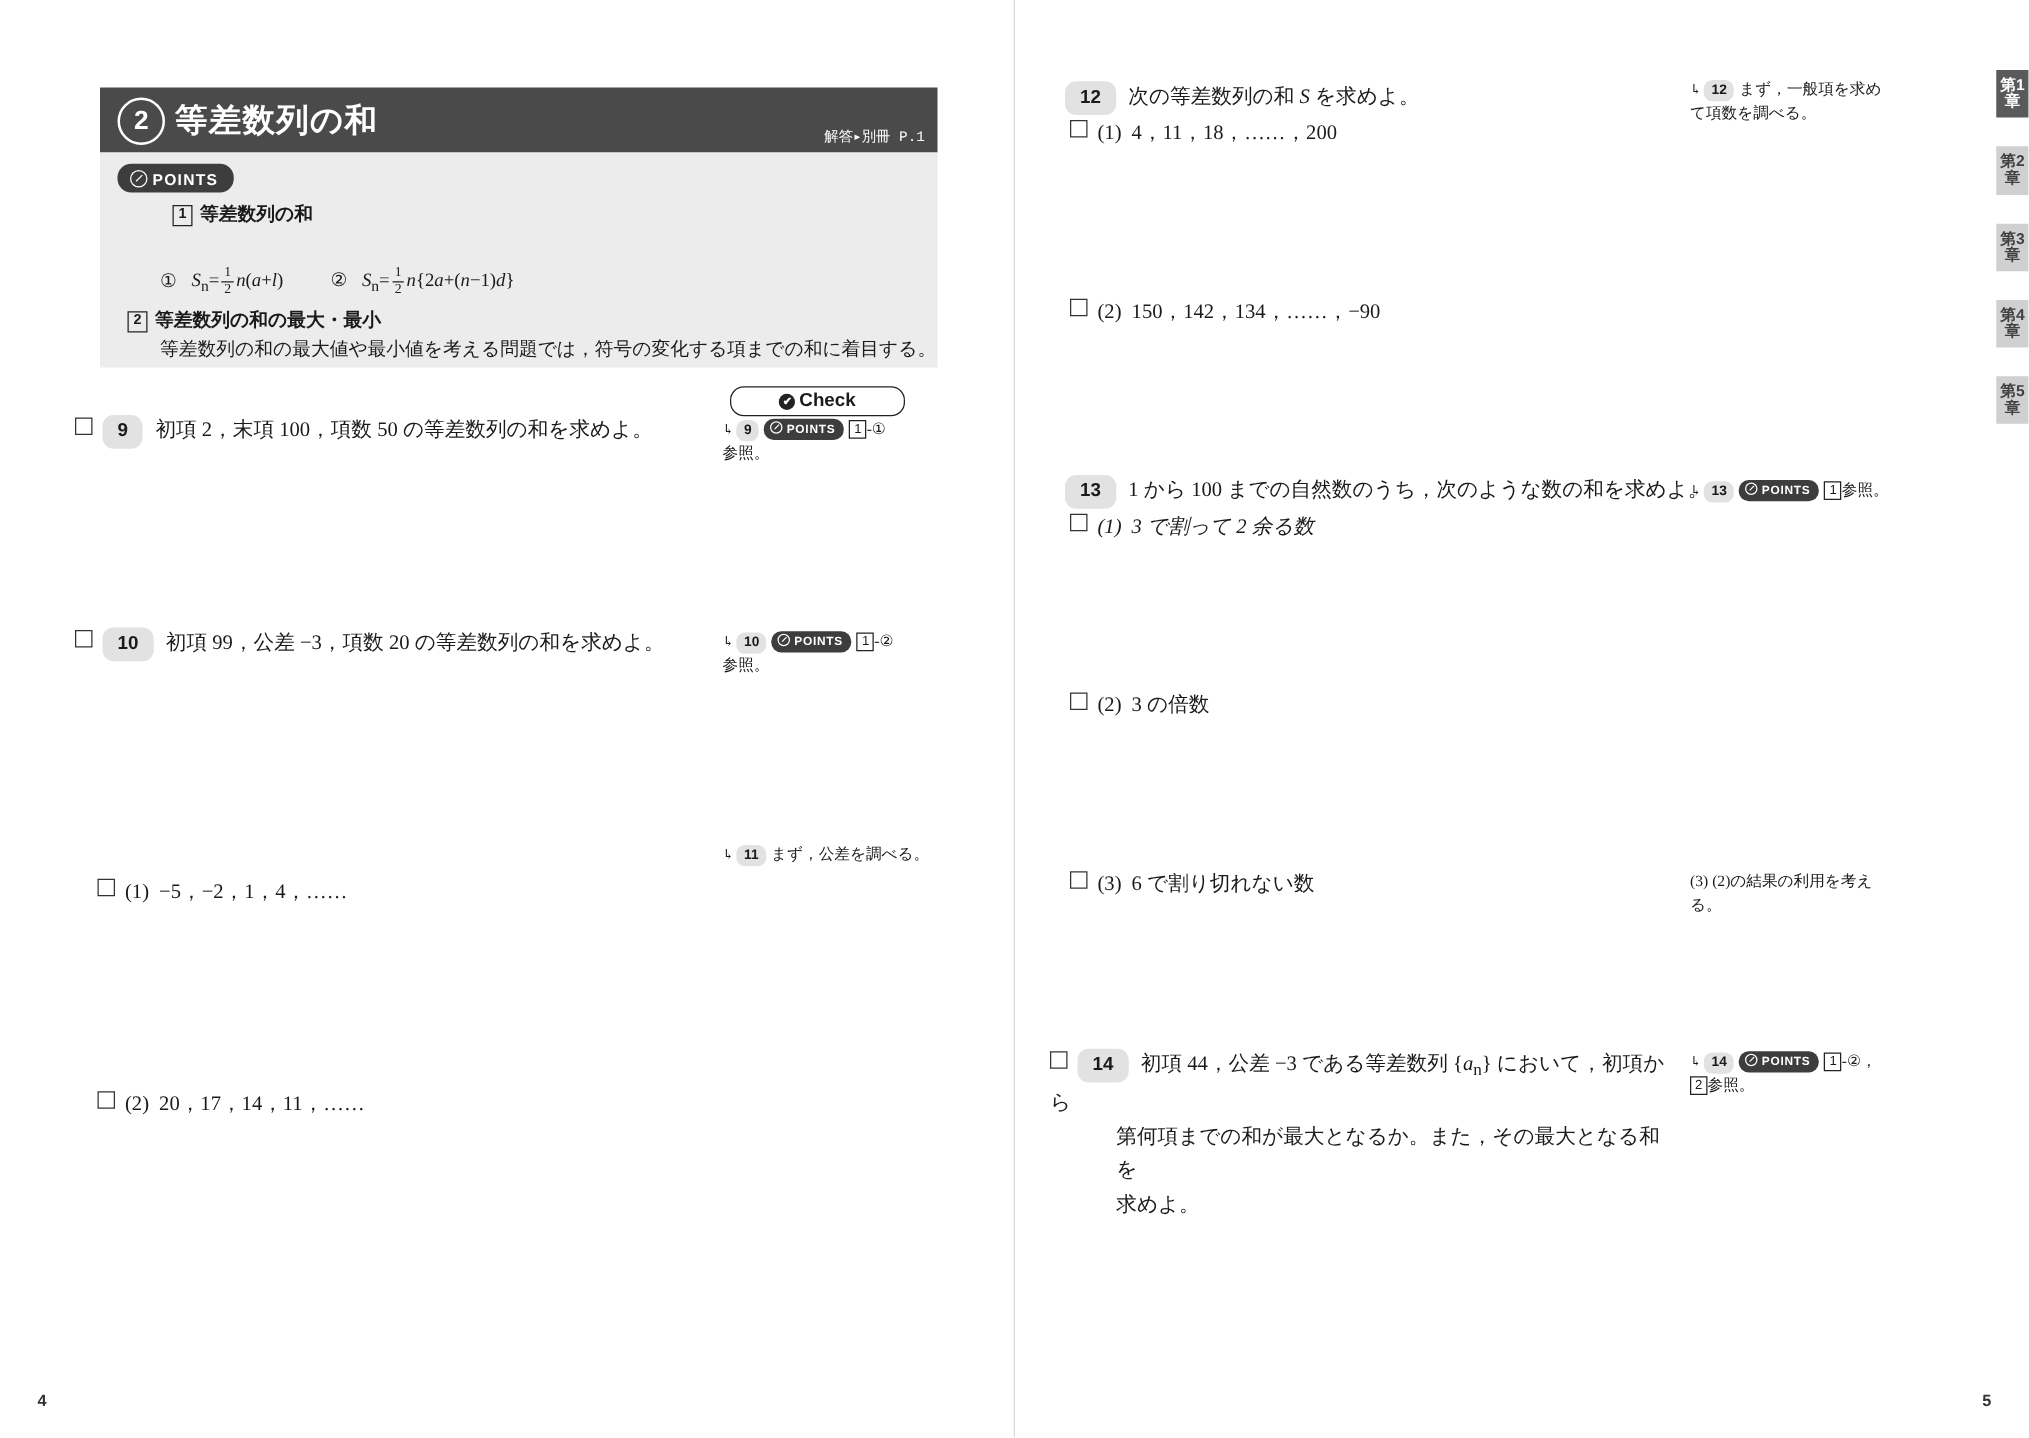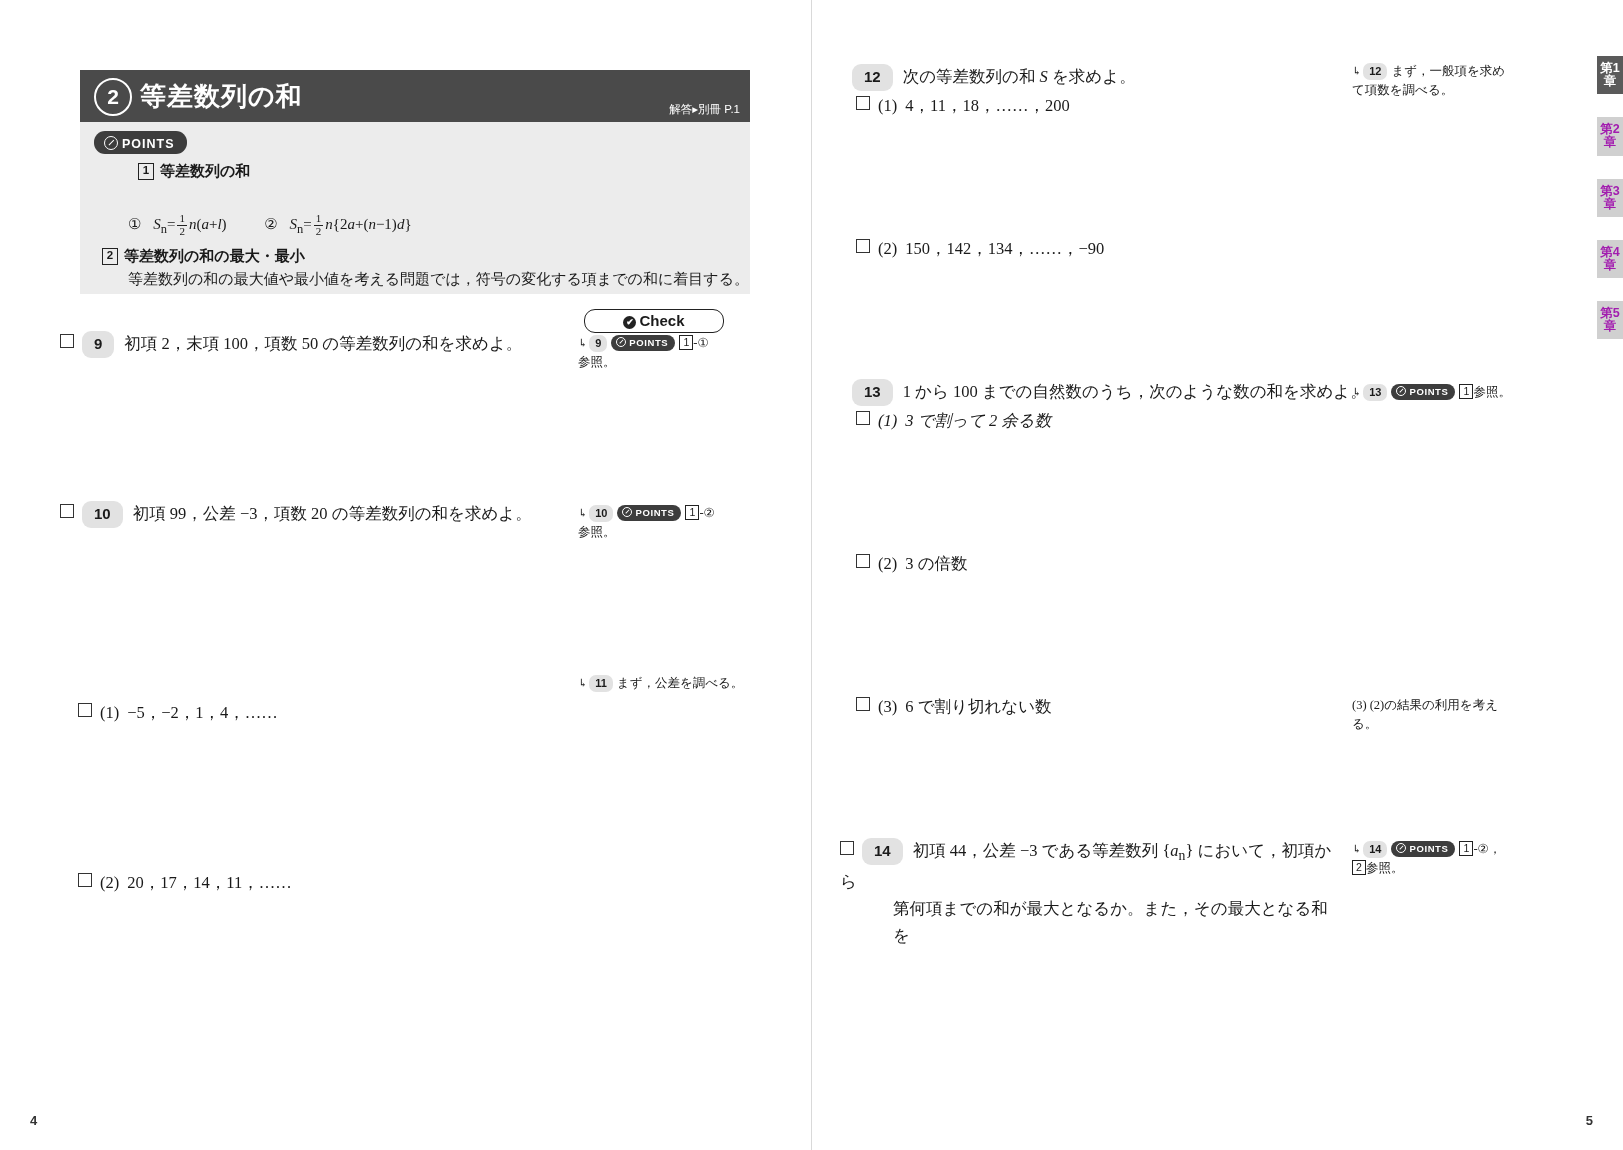--- a/index.html
+++ b/index.html
@@ -67,21 +67,21 @@
     font-size: 26px;
     font-weight: bold;
     letter-spacing: 1px;
     font-family: "Liberation Sans", sans-serif;
   }
   .sec-answer-ref {
     position: absolute;
     right: 10px;
     bottom: 5px;
     font-size: 11.5px;
-    font-family: Liberation Sans, sans-serif;
+    font-family: Liberation Mono, monospace;
   }
 
   
   .points-panel {
     position: absolute;
     left: 80px;
     top: 122px;
     width: 670px;
     height: 172px;
     background: #ececec;
@@ -276,21 +276,21 @@
     right: 0;
     top: 56px;
     display: flex;
     flex-direction: column;
     align-items: flex-end;
     gap: 20px;
   }
   .chap-tab-item {
     width: 26px;
     background: #d0d0d0;
-    color: #a21caf;
+    color: #404040;
     font-family: "Liberation Sans", sans-serif;
     font-size: 12.5px;
     font-weight: bold;
     text-align: center;
     margin-bottom: 3px;
     padding: 6px 2px;
     box-sizing: border-box;
     line-height: 1.05;
   }
   .chap-tab-item.active { background: #5a5a5a; color: #fff; }
@@ -414,20 +414,21 @@
     </div>
 
     <div class="prob" style="left:44px; top:693px;">
       <span class="chk-box"></span><span class="sub-label">(3)</span><span>6 で割り切れない数</span>
     </div>
     <div class="hint" style="left:540px; top:696px; width:160px;">(3) (2)の結果の利用を考える。</div>
 
     <div class="prob" style="left:28px; top:837px; width:500px;">
       <span class="chk-box"></span><span class="qnum">14</span><span>初項 44，公差 −3 である等差数列 {<span class="it">a</span><sub>n</sub>} において，初項から</span>
       <div style="margin-left:53px;">第何項までの和が最大となるか。また，その最大となる和を</div>
+      <div style="margin-left:53px;">求めよ。</div>
     </div>
     <div class="hint" style="left:540px; top:840px; width:170px;">
       <span class="hint-arrow">↳</span><span class="hint-num">14</span><span class="mini-points"><span class="pin2"></span><span>POINTS</span></span><span class="boxnum">1</span><span>-②，</span><br>
       <span class="boxnum">2</span><span>参照。</span>
     </div>
 
     <div class="chap-tabs-wrap">
       <div class="chap-tab-item active">
         <span>第1章</span>
       </div>

